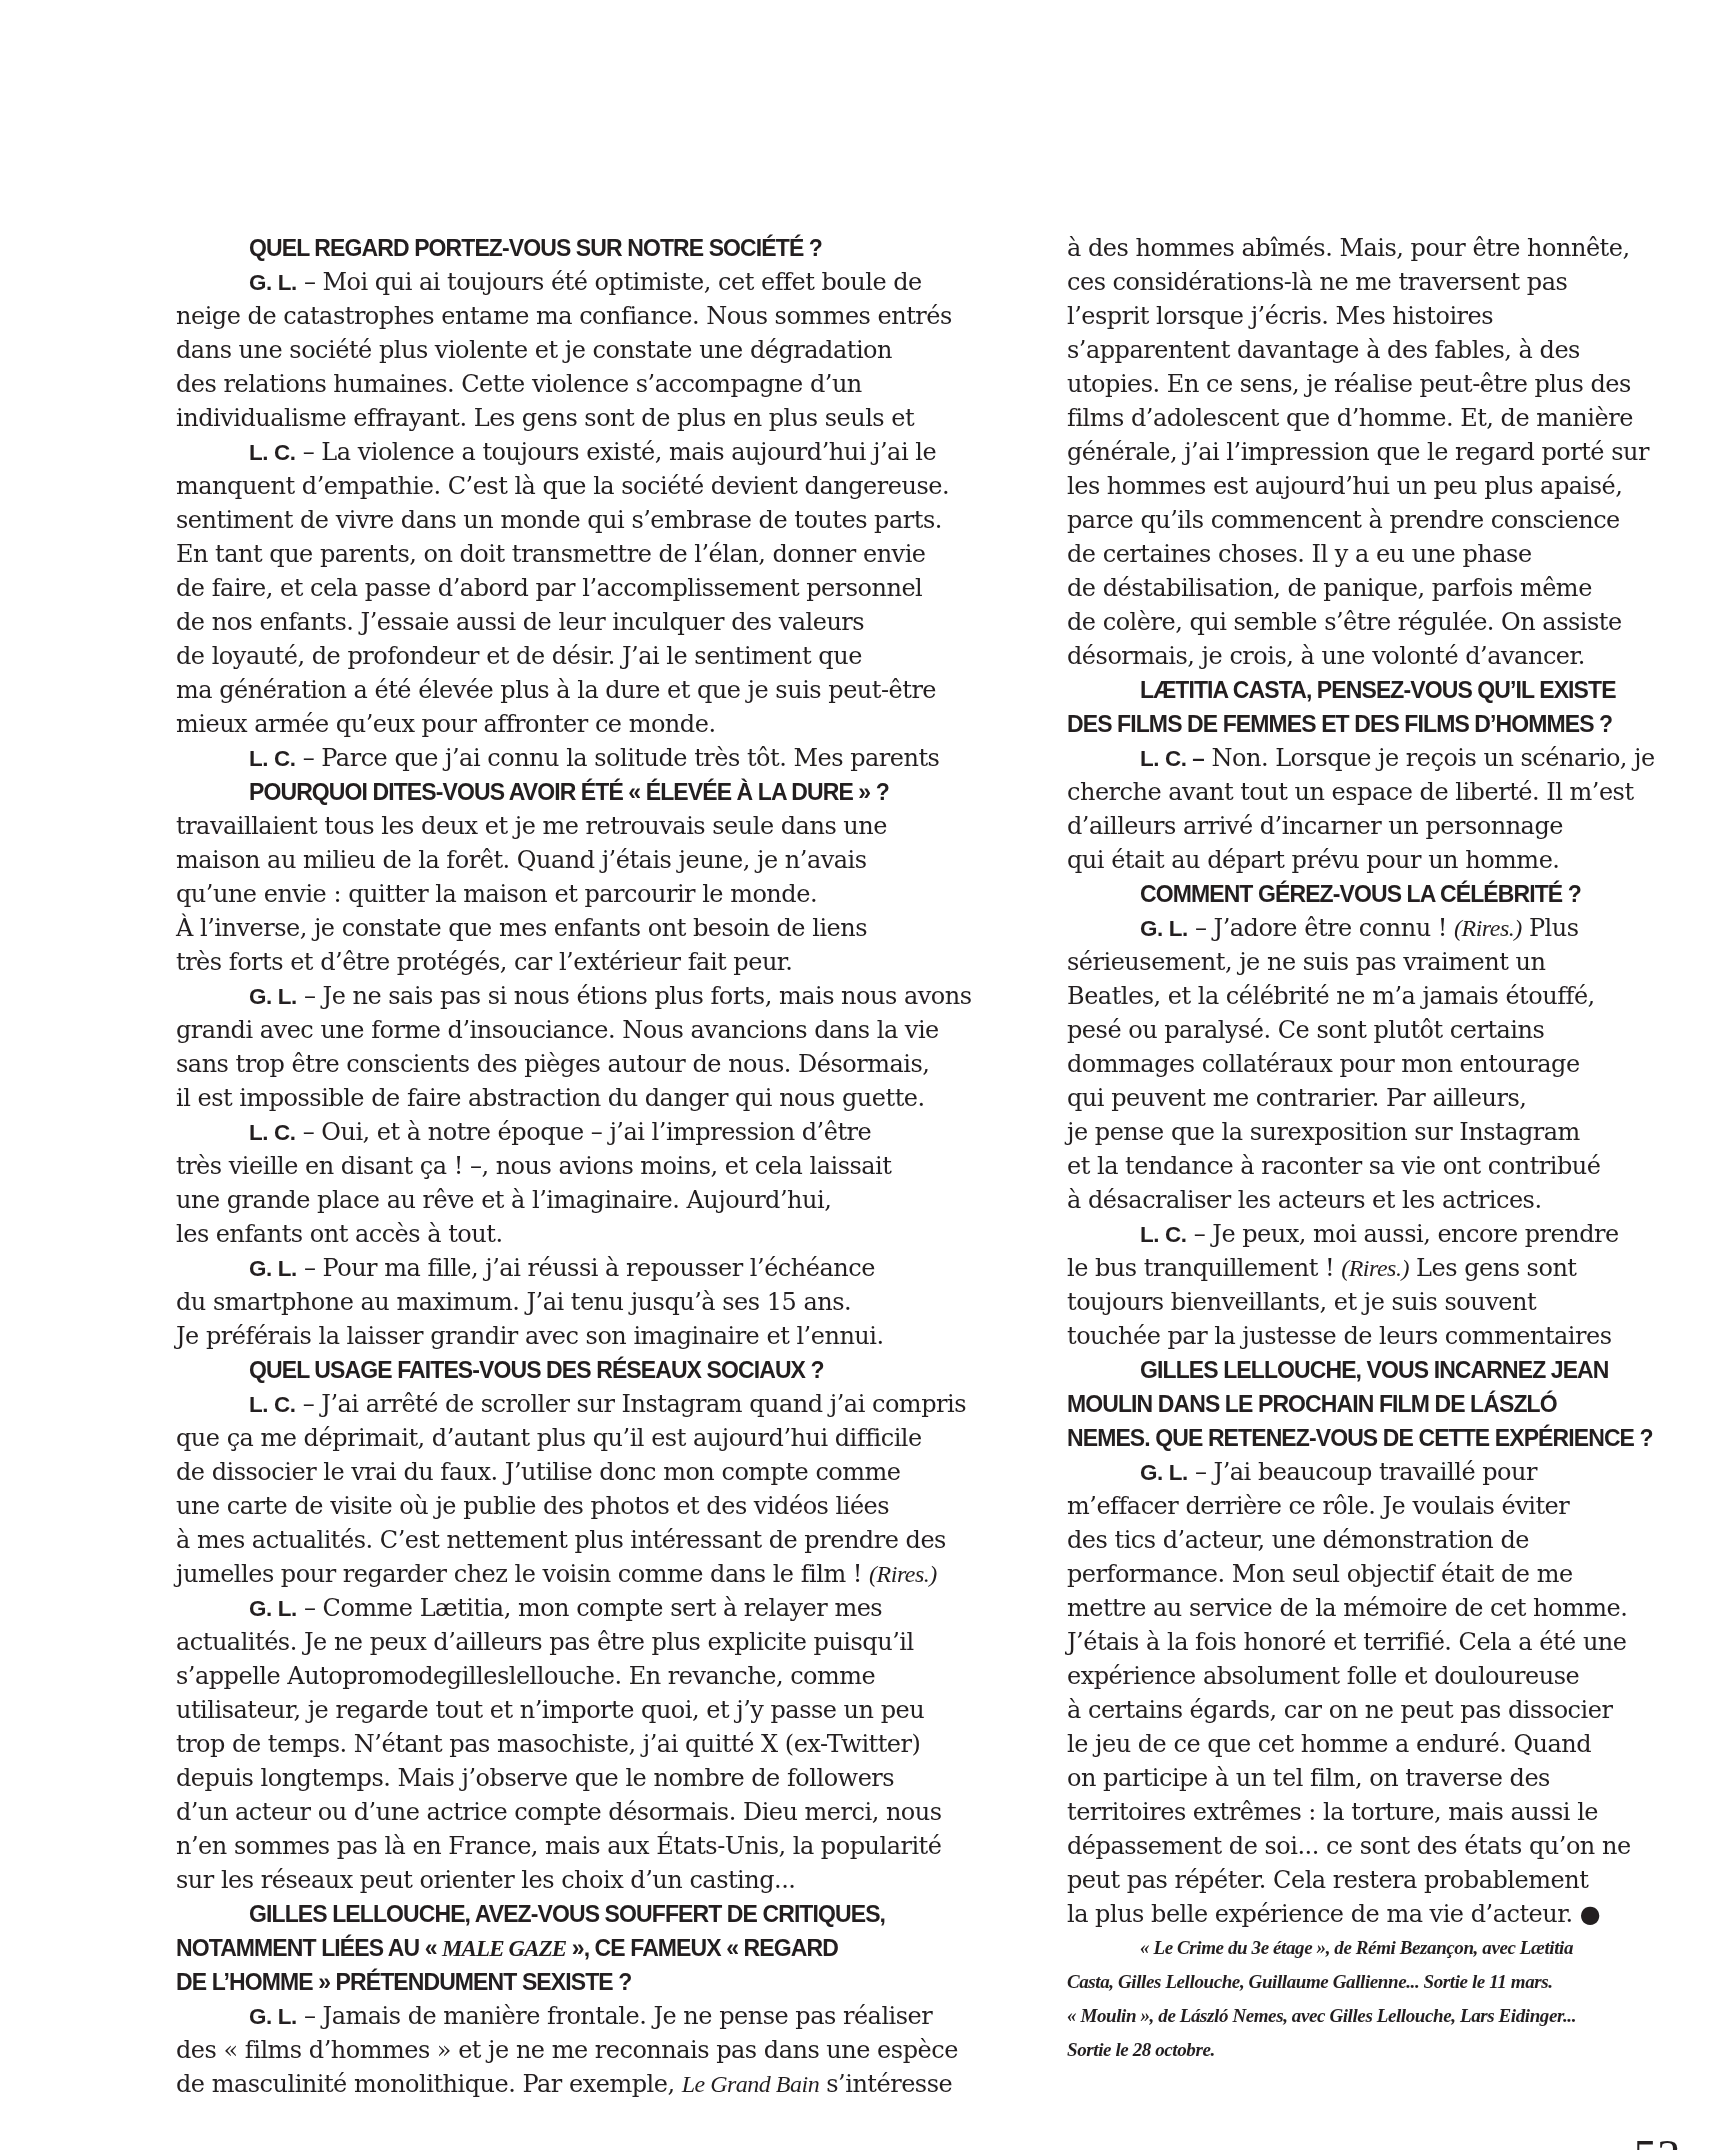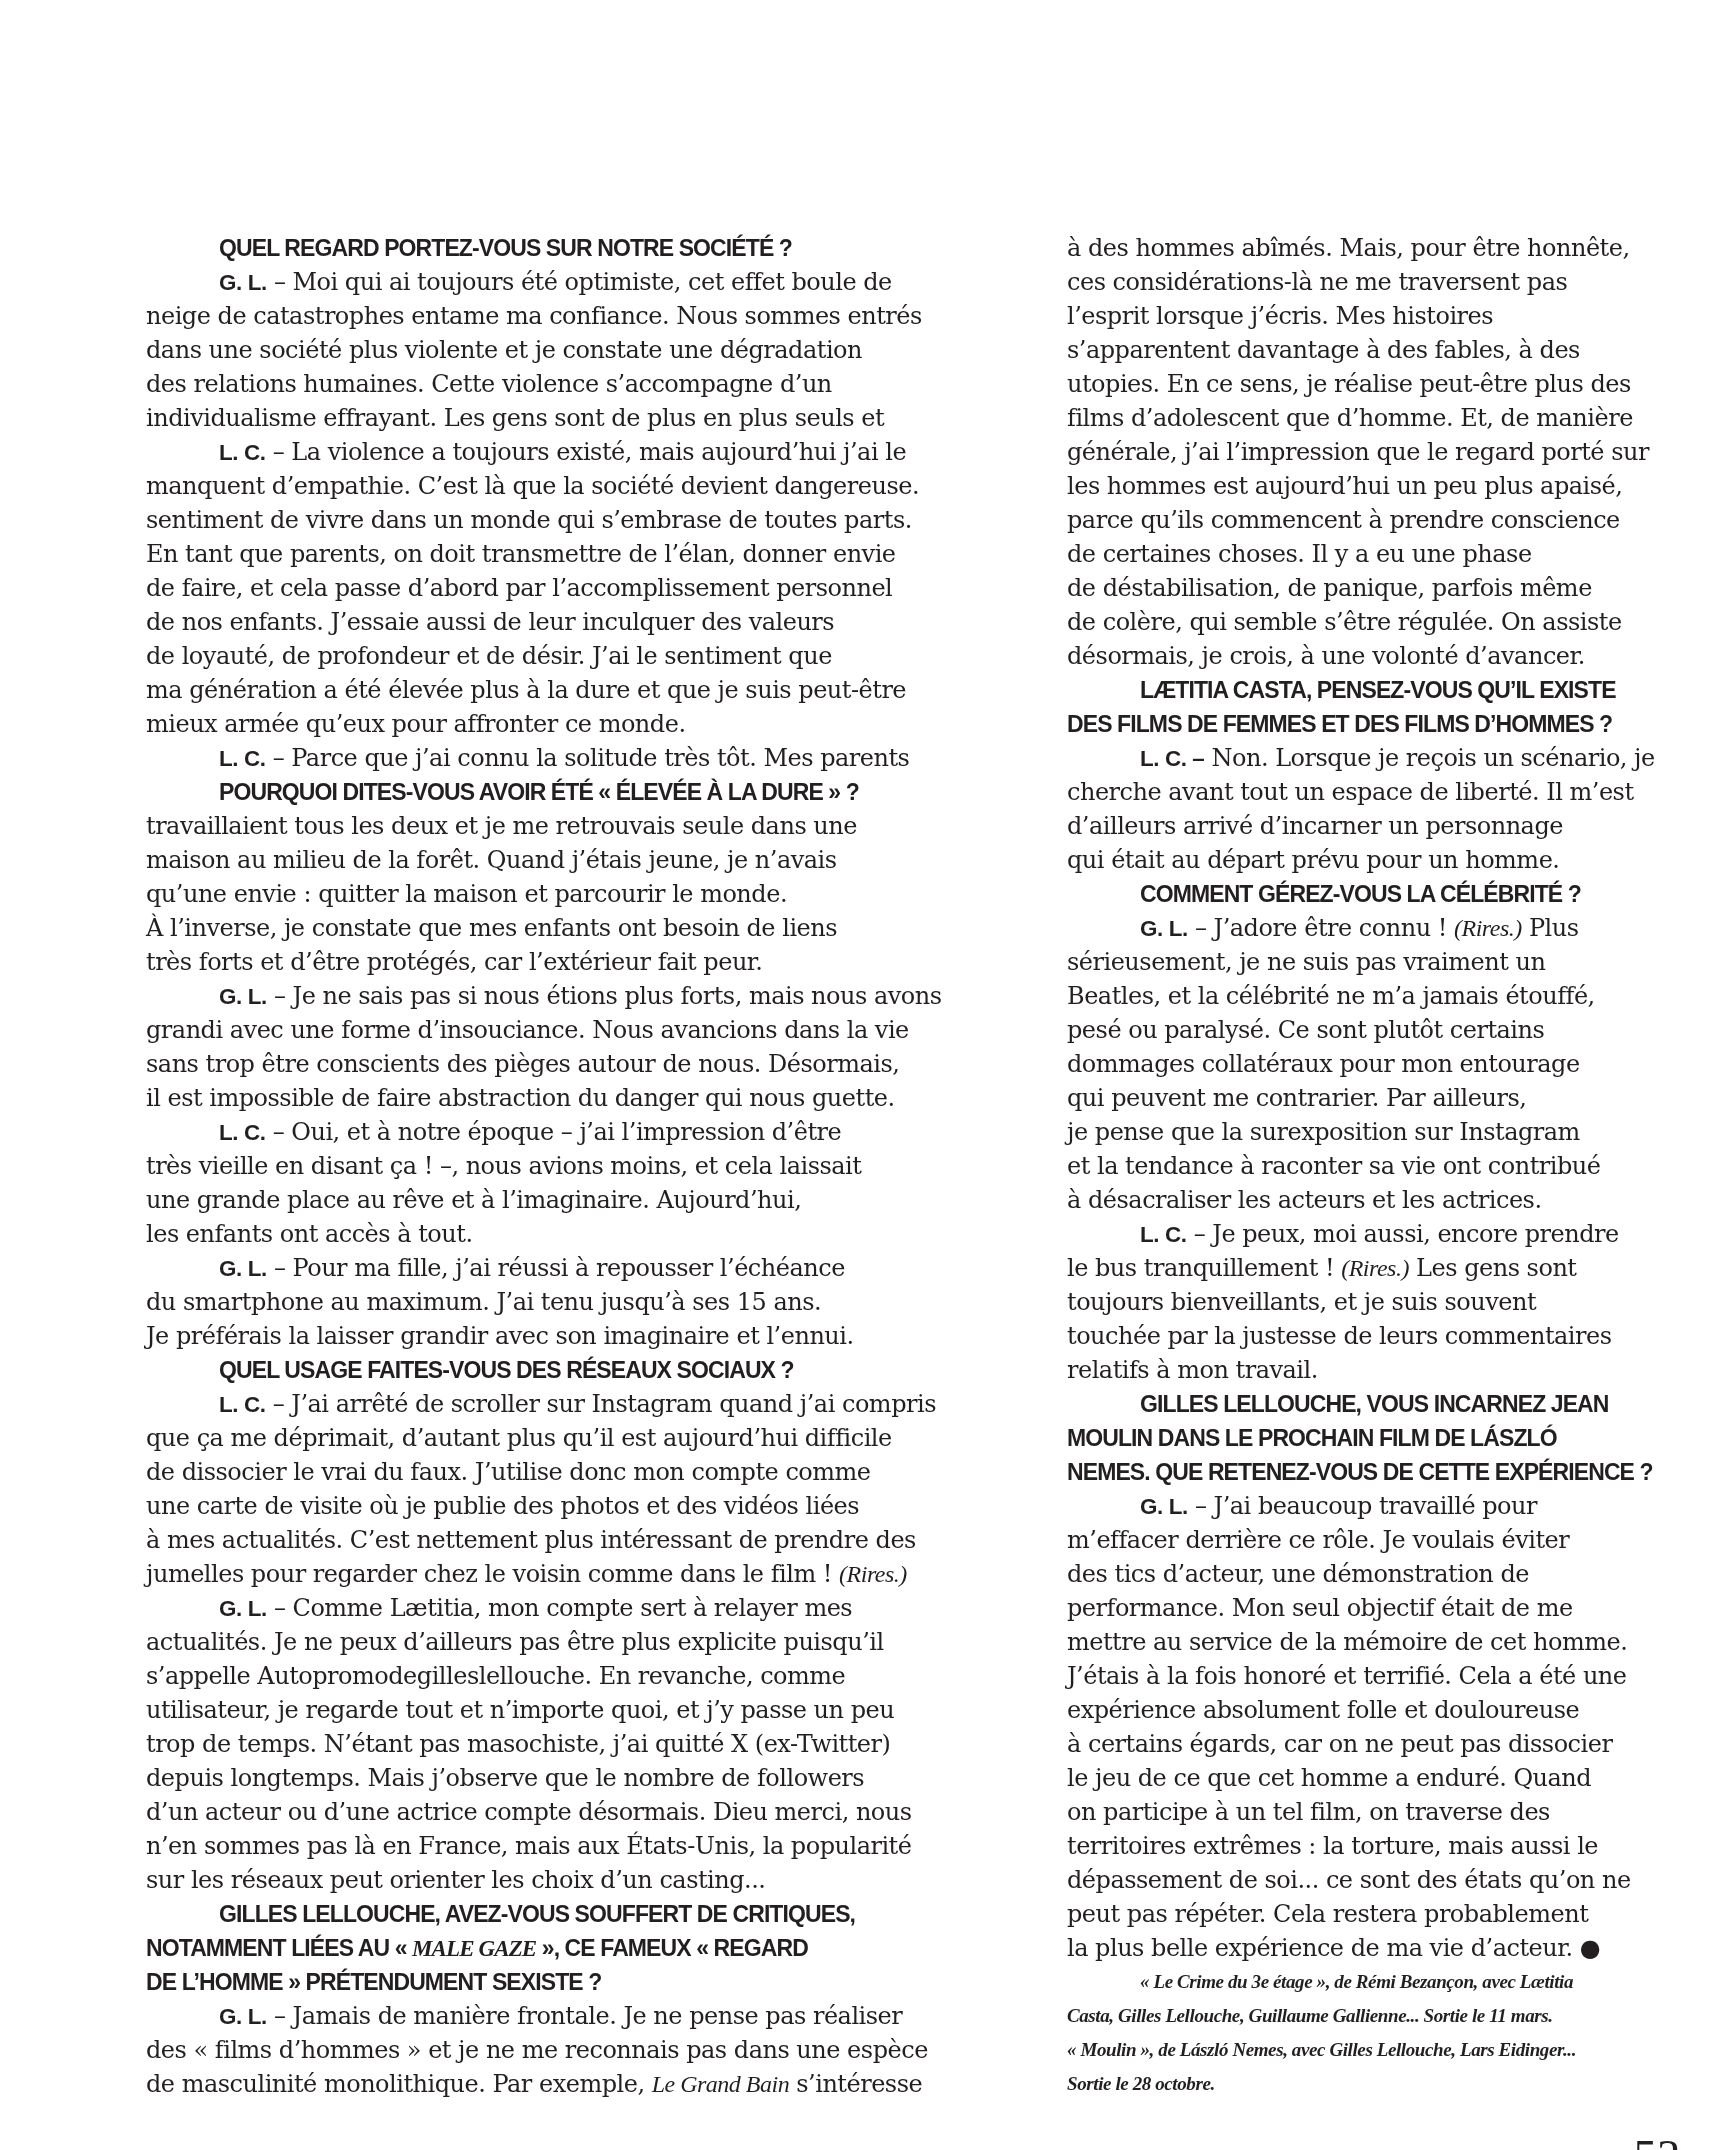--- a/index.html
+++ b/index.html
@@ -1,18 +1,18 @@
 <!DOCTYPE html>
 <html style="font-size:6.9px"><head>
 <meta charset="utf-8">
 <style>
   html, body { margin: 0; padding: 0; background: #ffffff; }
   body { width: 1714px; height: 2183px; position: relative; overflow: hidden; color: #231f20; }
   .col { position: absolute; top: 231px; font-family: "DejaVu Serif", serif; font-size: 24px; line-height: 34px; letter-spacing: -0.5px; }
-  .col-left { left: 146px; width: 740px; }
+  .col-left { left: 176px; width: 740px; }
   .col-right { left: 1067px; width: 555px; }
   .line { white-space: nowrap; display: block; height: 34px; }
   .indent { padding-left: 73px; }
   .q { font-family: "Liberation Sans", sans-serif; font-weight: bold; font-size: 23px; letter-spacing: -0.9px; transform: scaleX(0.86); transform-origin: left center; }
   .spk { font-family: "Liberation Sans", sans-serif; font-weight: bold; font-size: 22.4px; letter-spacing: -0.4px; margin-top: 12px; }
   .it { font-style: italic; font-family: Liberation Serif, serif; }
   .credits { font-family: "Liberation Serif", serif; font-style: italic; font-weight: bold; font-size: 19px; line-height: 34px; letter-spacing: -0.4px; }
   .credits .line { height: 34px; }
   .page-number { position: absolute; left: 1613px; top: 2129px; font-family: "Liberation Serif", serif; font-size: 47px; color: #231f20; }
   .page-number .dot { font-size: 34px; vertical-align: 5.2px; }
@@ -104,21 +104,20 @@
     <div class="line"><span>pesé ou paralysé. Ce sont plutôt certains</span></div>
     <div class="line"><span>dommages collatéraux pour mon entourage</span></div>
     <div class="line"><span>qui peuvent me contrarier. Par ailleurs,</span></div>
     <div class="line"><span>je pense que la surexposition sur Instagram</span></div>
     <div class="line"><span>et la tendance à raconter sa vie ont contribué</span></div>
     <div class="line"><span>à désacraliser les acteurs et les actrices.</span></div>
     <div class="line indent"><span class="spk">L. C.</span><span> – Je peux, moi aussi, encore prendre</span></div>
     <div class="line"><span>le bus tranquillement ! </span><span class="it">(Rires.)</span><span> Les gens sont</span></div>
     <div class="line"><span>toujours bienveillants, et je suis souvent</span></div>
     <div class="line"><span>touchée par la justesse de leurs commentaires</span></div>
-    <div class="line"><span>relatifs à mon travail.</span></div>
     <div class="line indent"><span class="q">GILLES LELLOUCHE, VOUS INCARNEZ JEAN</span></div>
     <div class="line"><span class="q">MOULIN DANS LE PROCHAIN FILM DE LÁSZLÓ</span></div>
     <div class="line"><span class="q">NEMES. QUE RETENEZ-VOUS DE CETTE EXPÉRIENCE ?</span></div>
     <div class="line indent"><span class="spk">G. L.</span><span> – J’ai beaucoup travaillé pour</span></div>
     <div class="line"><span>m’effacer derrière ce rôle. Je voulais éviter</span></div>
     <div class="line"><span>des tics d’acteur, une démonstration de</span></div>
     <div class="line"><span>performance. Mon seul objectif était de me</span></div>
     <div class="line"><span>mettre au service de la mémoire de cet homme.</span></div>
     <div class="line"><span>J’étais à la fois honoré et terrifié. Cela a été une</span></div>
     <div class="line"><span>expérience absolument folle et douloureuse</span></div>

